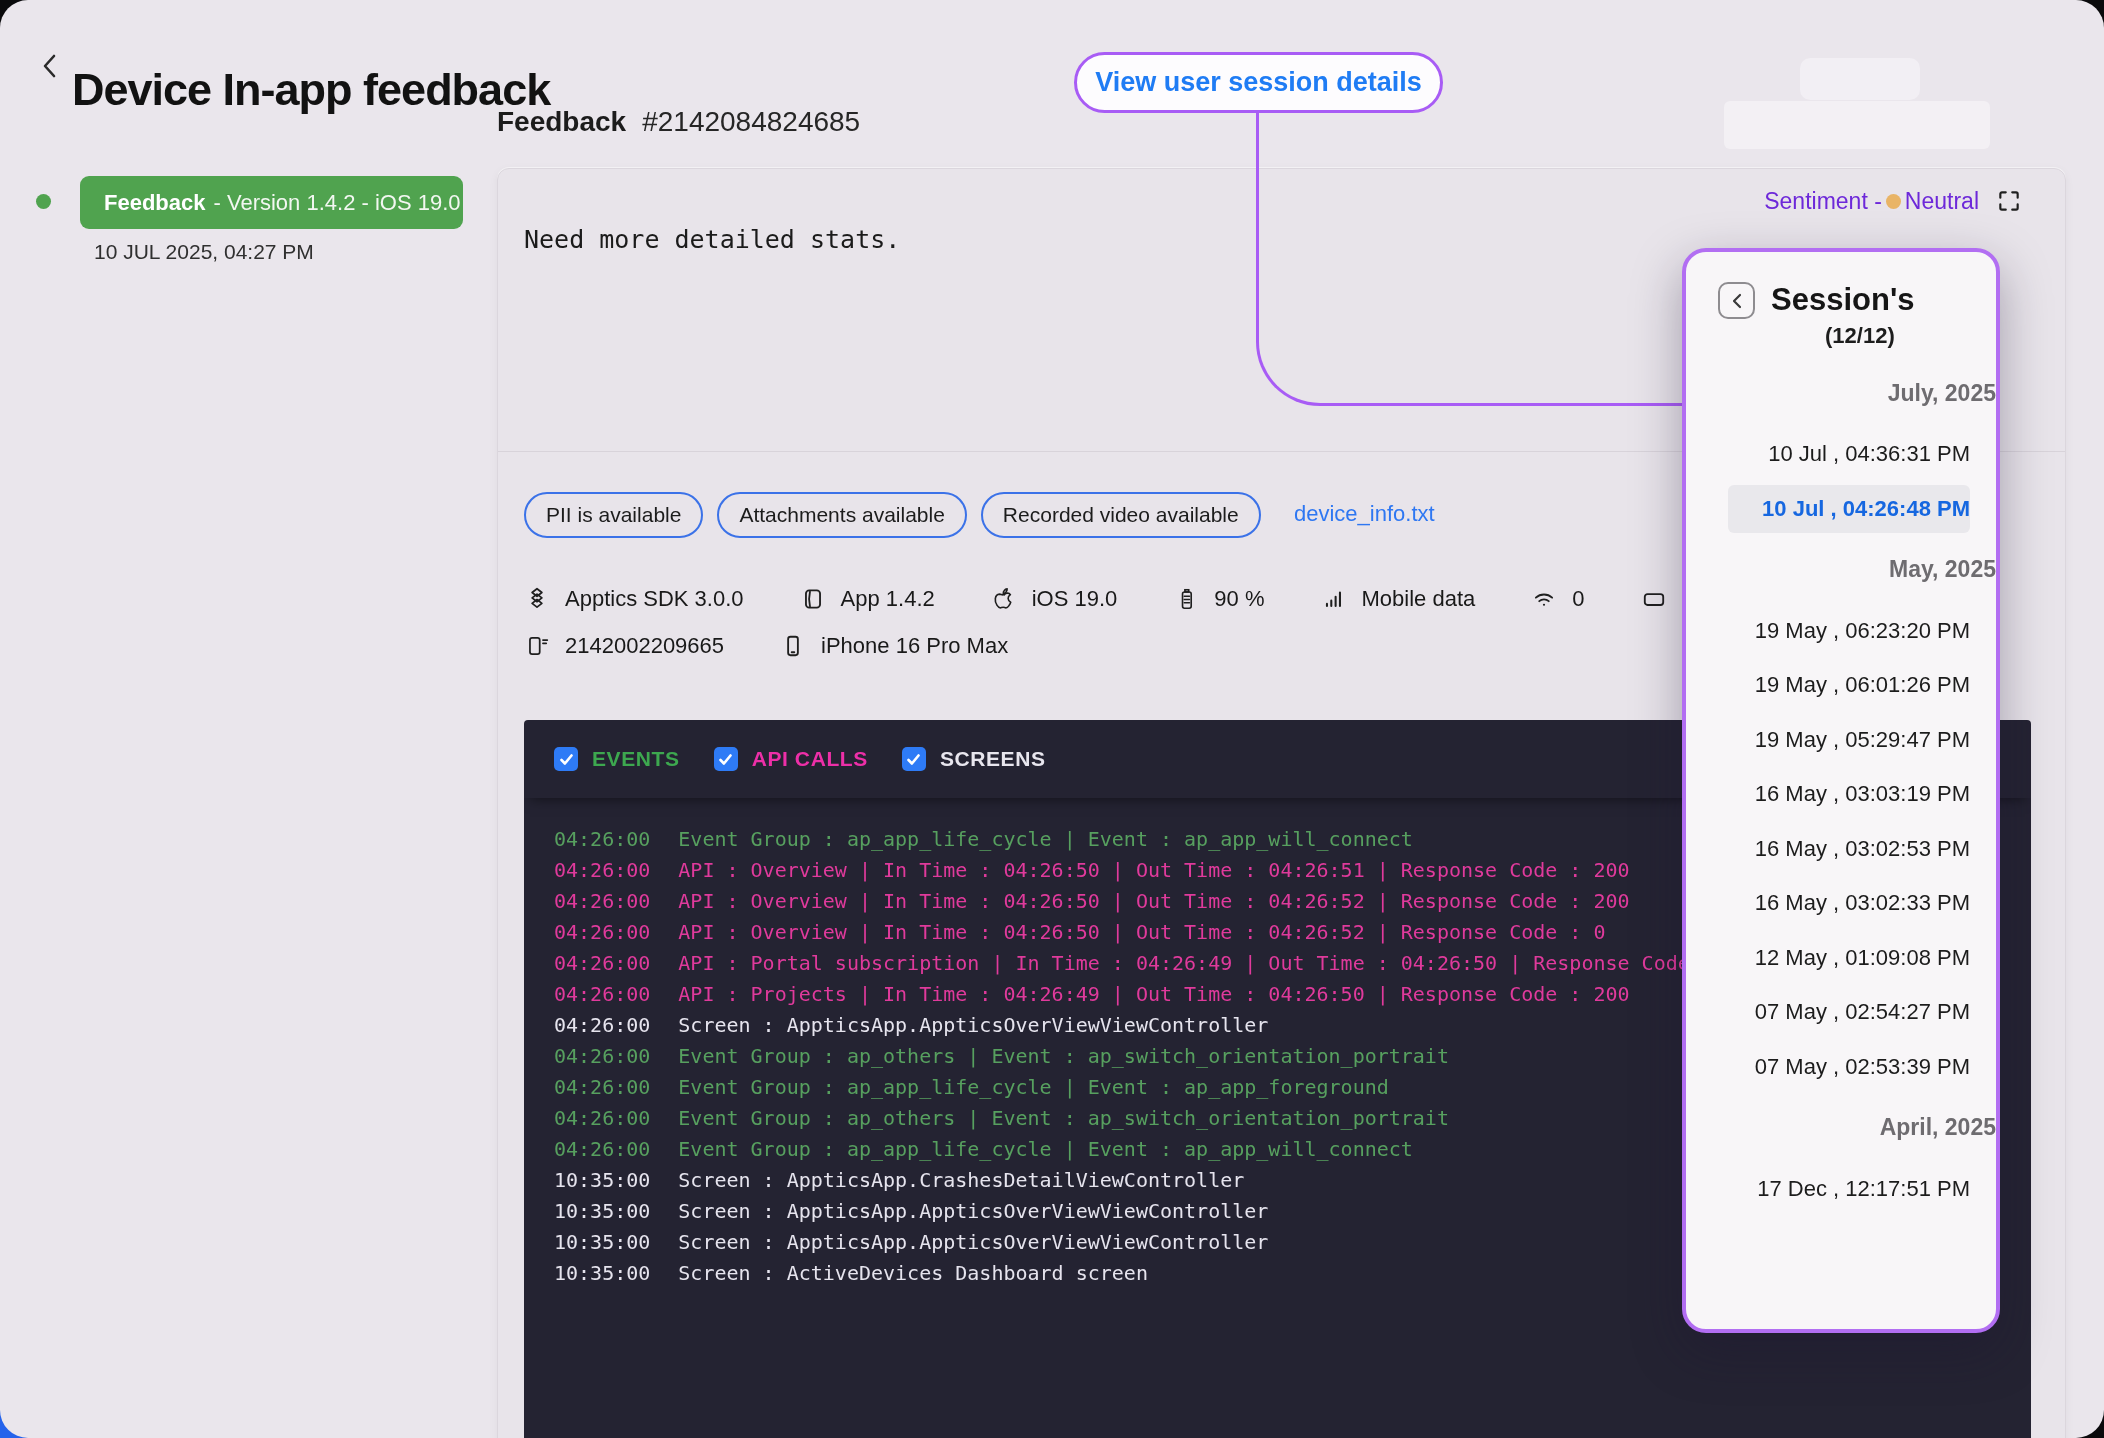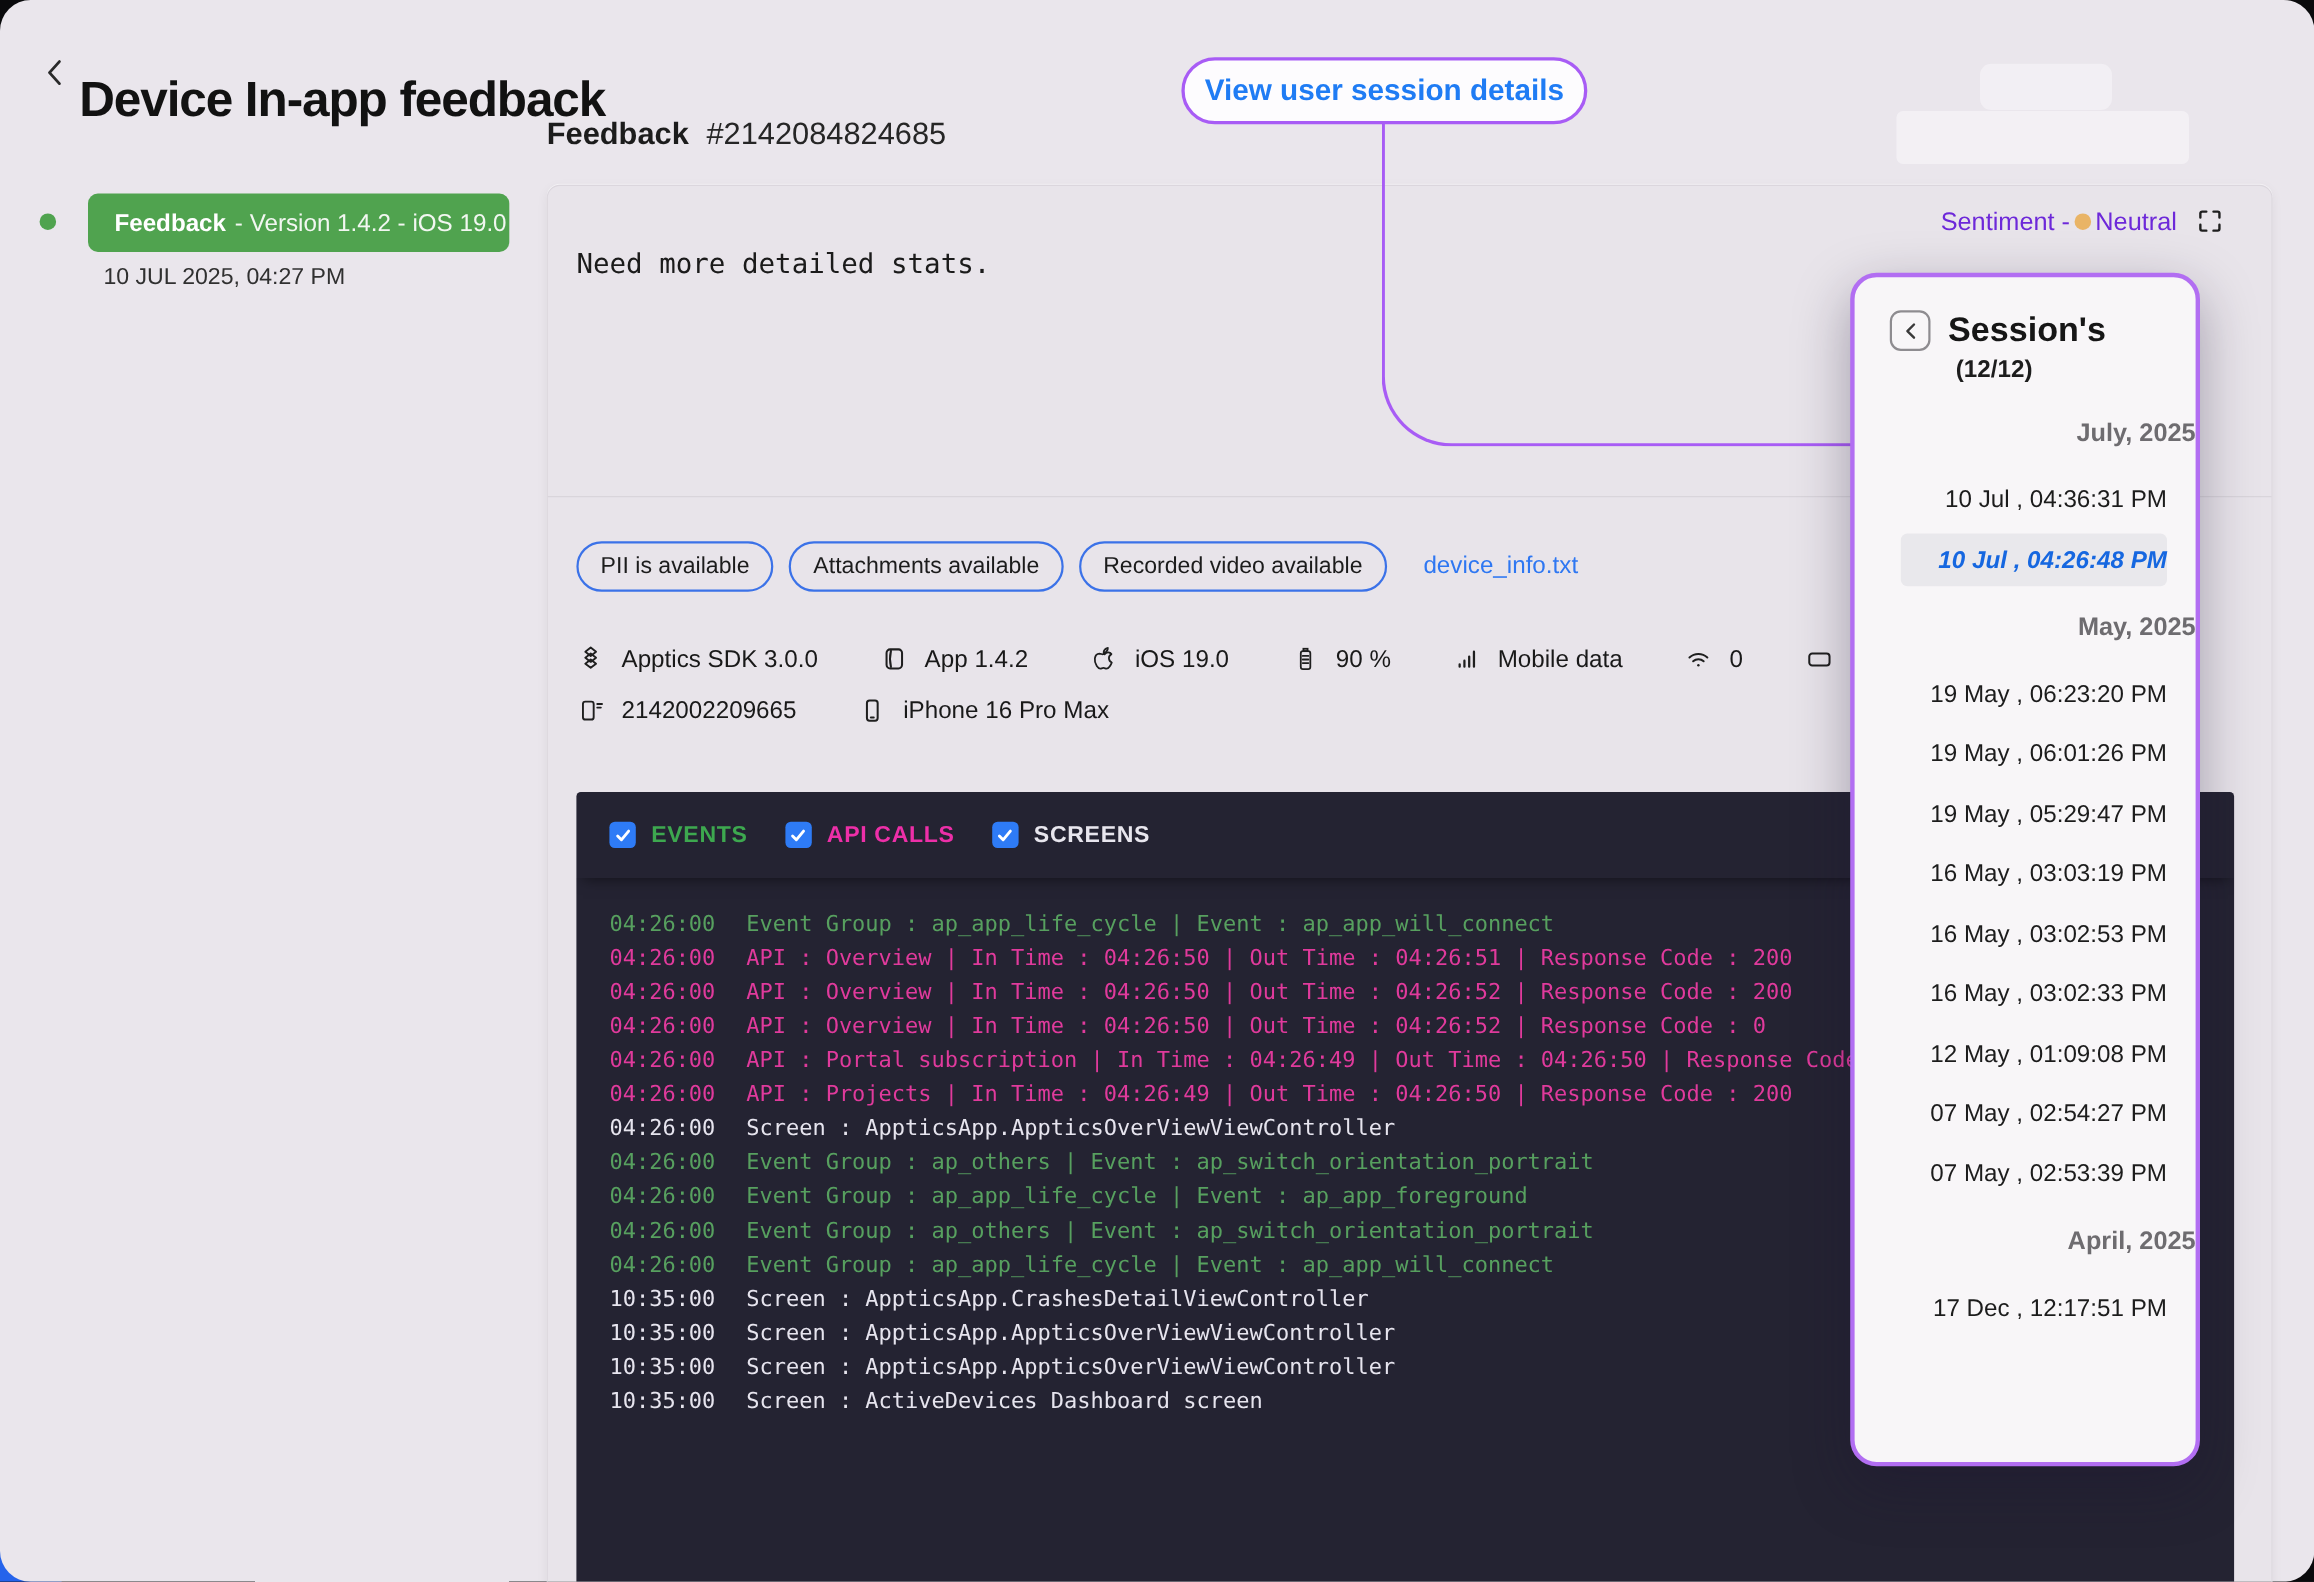--- a/index.html
+++ b/index.html
@@ -61,28 +61,28 @@
 
   
   .connector{position:absolute;left:1256px;top:110px;width:427px;height:293px;border-left:3px solid #A85CF5;border-bottom:3px solid #A85CF5;border-bottom-left-radius:64px;z-index:5;}
   .callout{position:absolute;left:1074px;top:52px;width:369px;height:61px;background:#FDFCFE;border:3px solid #A85CF5;border-radius:32px;display:flex;align-items:center;justify-content:center;font-size:27px;font-weight:700;color:#1F7CF4;z-index:7;box-sizing:border-box;}
 
   
   .sessions{position:absolute;left:1682px;top:248px;width:318px;height:1085px;background:#F8F6F8;border:4px solid #B26EF2;border-radius:24px;box-shadow:0 18px 50px rgba(30,20,50,.35);z-index:6;box-sizing:border-box;overflow:hidden;}
   .sess-header{display:flex;align-items:flex-start;gap:16px;padding:30px 0 0 32px;}
   .sess-back{width:37px;height:37px;border:2px solid #8E8C90;border-radius:10px;background:transparent;display:flex;align-items:center;justify-content:center;cursor:pointer;flex:0 0 auto;}
   .sess-title{font-size:31px;font-weight:700;color:#161616;line-height:1.15;}
-  .sess-count{font-size:22px;font-weight:700;color:#1d1d1d;margin-top:5px;padding-left:7px;}
+  .sess-count{font-size:22px;font-weight:700;color:#1d1d1d;margin-top:5px;padding-left:7px;margin-left:47px;}
   .sess-list{margin-top:14px;}
   .sess-row{display:flex;align-items:center;justify-content:flex-end;}
   .k-month{height:61px;padding-left:31px;}
   .k-month .sess-label{color:#6E6C70;font-weight:700;font-size:23px;}
   .k-item{height:48px;margin:6.5px 26px 6.5px 42px;padding-left:14px;border-radius:6px;cursor:pointer;}
   .k-item .sess-label{font-size:22px;color:#1c1c1c;}
-  .k-item.selected{background:#E9E8EC;font-style:italic;}
+  .k-item.selected{background:#E9E8EC;}
   .k-item.selected .sess-label{color:#1667E0;font-weight:700;}
 </style>
 </head>
 <body>
 
 <div class="wrap">
   <div class="corner-blue"></div>
   <div class="stage">
 
     <button class="back-btn">

